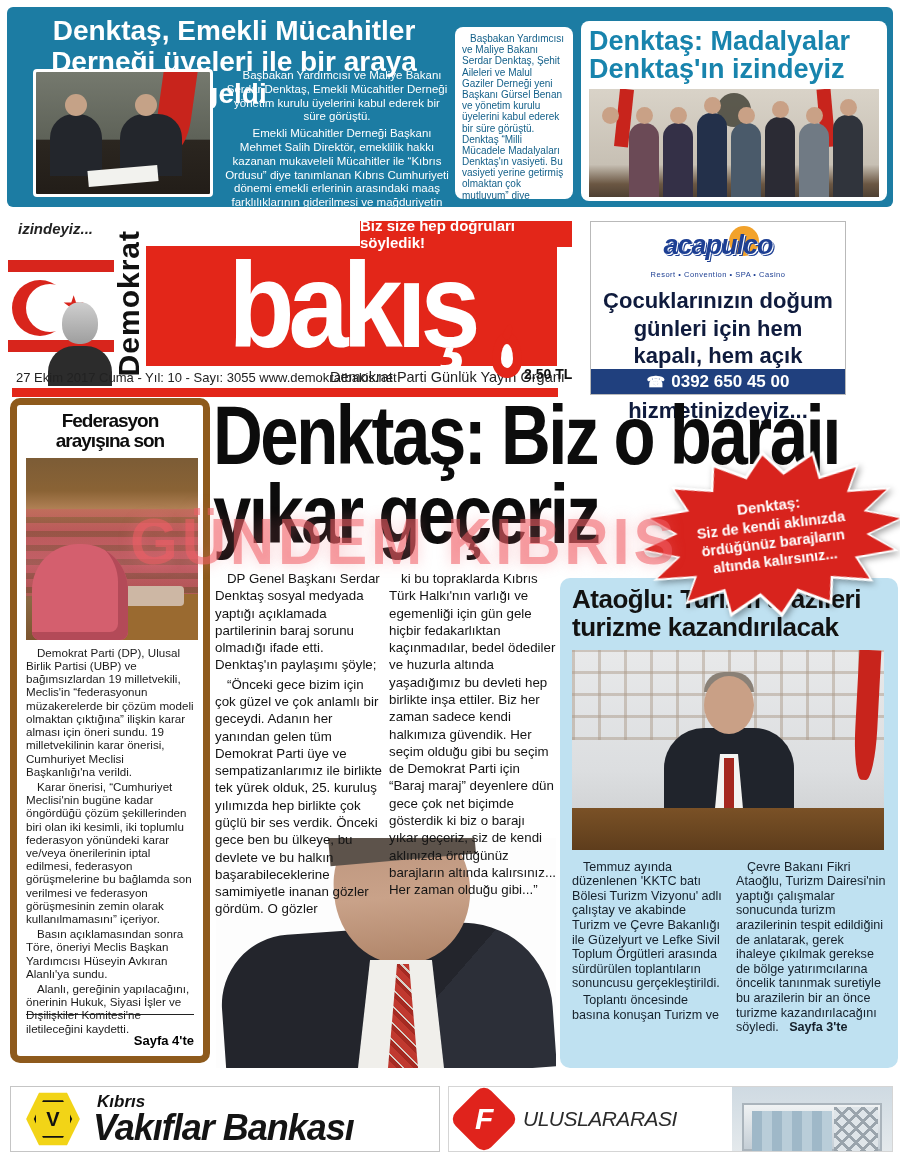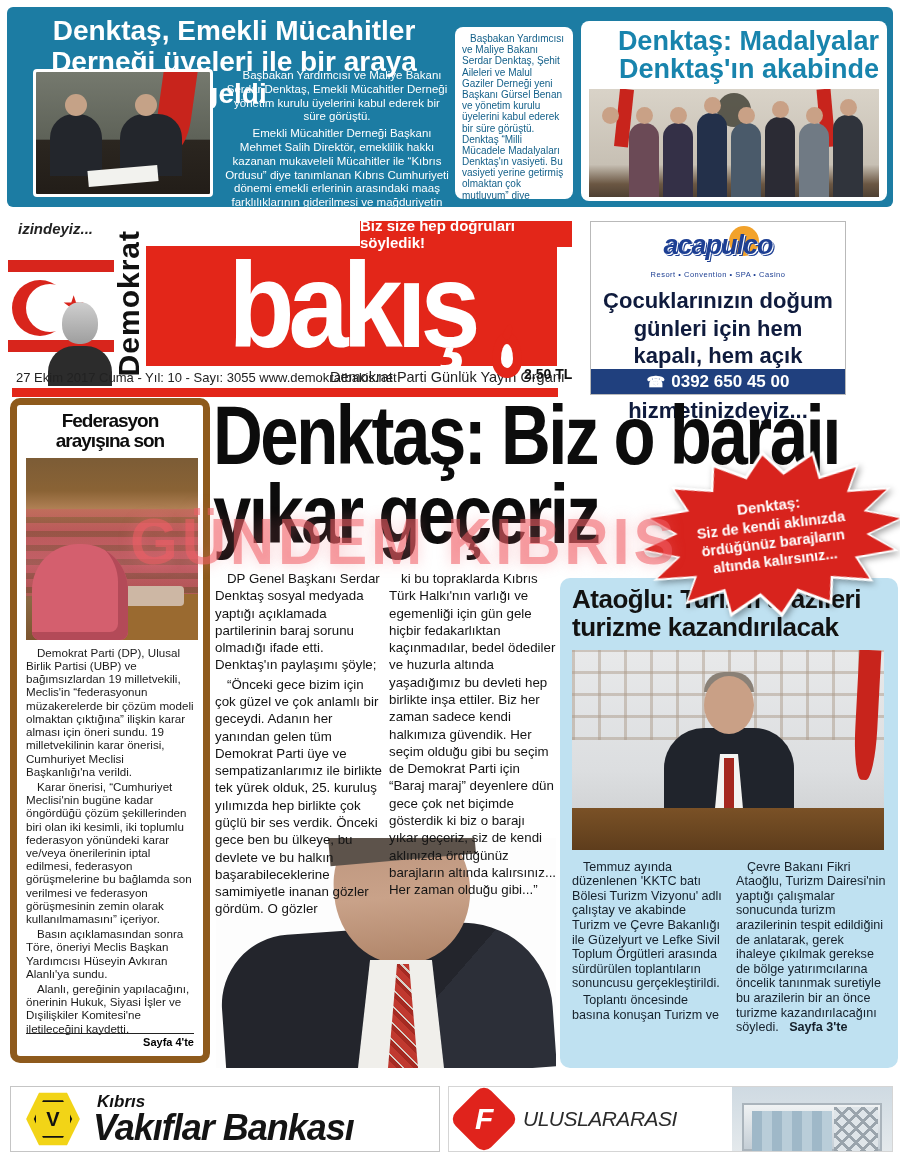--- a/index.html
+++ b/index.html
@@ -29,21 +29,21 @@
   .tl-body p { margin-bottom:3px; text-indent:10px; }
   .more { font-weight:bold; }
 
   .tm-box { position:absolute; left:448px; top:20px; width:118px; height:172px;
     background:#fff; border-radius:8px; padding:6px 7px; color:#15618a;
     font-size:10px; line-height:1.12; overflow:hidden; }
   .tm-box p { text-indent:8px; }
 
   .tr-box { position:absolute; left:574px; top:14px; width:306px; height:180px;
     background:#fff; border-radius:8px; padding:6px 8px; }
-  .tr-headline { color:#1884ad; font-weight:bold; font-size:27px; line-height:1.05;text-align:right; }
+  .tr-headline { color:#1884ad; font-weight:bold; font-size:27px; line-height:1.05; }
   .tr-photo { position:relative; margin-top:5px; width:290px; height:108px; overflow:hidden;
     background:linear-gradient(180deg,#d9d3c8 0%,#c7c0b4 70%,#6b5743 88%,#4e4033 100%); }
   .tr-photo .emblem { position:absolute; left:128px; top:4px; width:34px; height:34px;
     border-radius:50%; background:#3c3b30; opacity:.8; }
   .tr-photo .fl { position:absolute; top:0; width:14px; height:58px; background:#c8241c; }
   .tr-photo .fl.a { left:28px; transform:rotate(6deg); } .tr-photo .fl.b { right:46px; transform:rotate(-5deg); }
   .tr-photo .p { position:absolute; bottom:0; width:30px; height:74px; border-radius:14px 14px 0 0; }
   .tr-photo .p::before { content:""; position:absolute; top:-16px; left:7px; width:17px; height:17px;
     border-radius:50%; background:#c9a186; }
 
@@ -114,21 +114,21 @@
     background:repeating-linear-gradient(180deg, rgba(210,90,100,.85) 0 8px, rgba(120,70,40,.55) 8px 14px);
     opacity:.55; top:28%; height:48%; }
   .lc-photo .chair { position:absolute; left:6px; bottom:0; width:96px; height:96px;
     background:#d45f6e; border-radius:46px 46px 8px 8px; box-shadow:inset -10px -8px 0 #b34a58; }
   .lc-photo .desk { position:absolute; right:0; bottom:0; width:90px; height:46px; background:#9a6a30; }
   .lc-photo .pad { position:absolute; right:14px; bottom:34px; width:62px; height:20px;
     background:#cdb7a4; border-radius:4px; }
   .lc-body { font-size:11.6px; line-height:1.14; color:#1a1a1a; }
   .lc-body p { text-indent:11px; margin-bottom:2px; }
   .lc-foot { position:absolute; left:9px; right:9px; bottom:8px; border-top:1.5px solid #222;
-    text-align:right; font-weight:bold; font-size:11px; padding-top:2px; }
+    text-align:right; font-weight:bold; font-size:13px; padding-top:18px; }
 
   
   .main-headline { position:absolute; left:213px; top:396px; width:690px; color:#0c0c0c;
     font-weight:bold; font-size:84px; line-height:.94; letter-spacing:-3px;
     transform:scaleX(.82); transform-origin:left top; white-space:nowrap; }
 
   
   .star-wrap { position:absolute; left:638px; top:450px; width:268px; height:168px;
     transform:rotate(-7deg); filter:drop-shadow(2px 3px 3px rgba(0,0,0,.35)); z-index:30; }
   .star-outer { position:absolute; inset:0; background:#fff; clip-path:polygon(100% 50%,86.3% 57.2%,96.2% 69.1%,80.8% 70.6%,85.4% 85.4%,70.6% 80.8%,69.1% 96.2%,57.2% 86.3%,50% 100%,42.8% 86.3%,30.9% 96.2%,29.4% 80.8%,14.6% 85.4%,19.2% 70.6%,3.8% 69.1%,13.7% 57.2%,0% 50%,13.7% 42.8%,3.8% 30.9%,19.2% 29.4%,14.6% 14.6%,29.4% 19.2%,30.9% 3.8%,42.8% 13.7%,50% 0%,57.2% 13.7%,69.1% 3.8%,70.6% 19.2%,85.4% 14.6%,80.8% 29.4%,96.2% 30.9%,86.3% 42.8%); }
@@ -243,21 +243,21 @@
     <div class="tl-body">
       <p>Başbakan Yardımcısı ve Maliye Bakanı Serdar Denktaş, Emekli Mücahitler Derneği yönetim kurulu üyelerini kabul ederek bir süre görüştü.</p>
       <p><span>Emekli Mücahitler Derneği Başkanı Mehmet Salih Direktör, emeklilik hakkı kazanan mukaveleli Mücahitler ile “Kıbrıs Ordusu” diye tanımlanan Kıbrıs Cumhuriyeti dönemi emekli erlerinin arasındaki maaş farklılıklarının giderilmesi ve mağduriyetin sona erdirilmesini talep etti.</span> <span class="more">Sayfa 2'de</span></p>
     </div>
     <div class="tm-box">
       <p><span>Başbakan Yardımcısı ve Maliye Bakanı Serdar Denktaş, Şehit Aileleri ve Malul Gaziler Derneği yeni Başkanı Gürsel Benan ve yönetim kurulu üyelerini kabul ederek bir süre görüştü.  Denktaş “Milli Mücadele Madalyaları Denktaş'ın vasiyeti. Bu vasiyeti yerine getirmiş olmaktan çok mutluyum” diye konuştu.</span> </p>
     </div>
     <div class="tr-box">
       <div class="tr-headline">
         <div>Denktaş: Madalyalar</div>
-        <div>Denktaş'ın akabinde</div>
+        <div>Denktaş'ın izindeyiz</div>
       </div>
       <div class="tr-photo">
         <div class="emblem"></div>
         <div class="fl a"></div>
         <div class="fl b"></div>
         <div class="p" style="left:6px;background:#55445"></div>
         <div class="p" style="left:40px;background:#6b4a56"></div>
         <div class="p" style="left:74px;background:#343047"></div>
         <div class="p" style="left:108px;background:#23304a;height:84px"></div>
         <div class="p" style="left:142px;background:#4a5a6a"></div>

